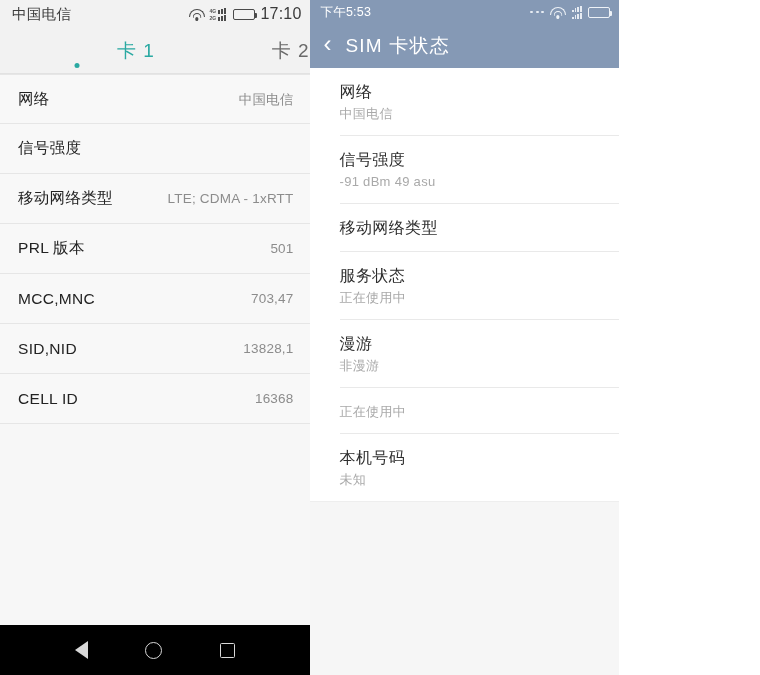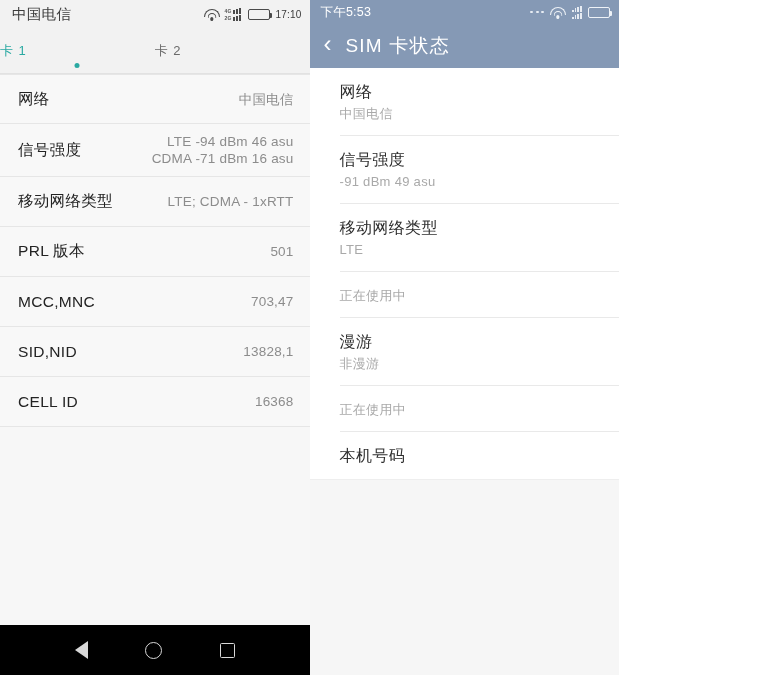--- a/index.html
+++ b/index.html
@@ -20,21 +20,21 @@
   }
   .l-statusbar {
     height:28px; flex:0 0 28px;
     background:#f2f2f2;
     display:flex; align-items:center;
     padding:0 8px 0 12px;
     color:#3a3a3a;
   }
   .l-carrier { font-size:14.5px; letter-spacing:.3px; color:#3c3c3c; }
   .l-sb-right { margin-left:auto; display:flex; align-items:center; gap:5px; }
-  .l-clock { font-size:10px; color:#3a3a3a; letter-spacing:.2px; }
+  .l-clock { font-size:16px; color:#3a3a3a; letter-spacing:.2px; }
 
   .wifi-ico { width:16px; height:13px; position:relative; }
   .wifi-ico i {
     position:absolute; left:50%; bottom:0; transform:translateX(-50%);
     border:1.6px solid #4a4a4a; border-bottom:none;
     border-radius:50% 50% 0 0 / 100% 100% 0 0;
   }
   .wifi-ico i.a { width:16px; height:8px; bottom:4px; }
   .wifi-ico i.b { width:9px;  height:5px; bottom:3px; }
   .wifi-ico i.c {
@@ -61,22 +61,22 @@
   }
   .batt .fill { height:100%; width:88%; background:#4a4a4a; border-radius:1px; }
 
   .tabbar {
     height:46px; flex:0 0 46px; background:#f2f2f2;
     display:flex; align-items:stretch;
     border-bottom:1px solid #e2e2e2;
   }
   .tab {
     flex:1; display:flex; flex-direction:column;
-    align-items:flex-start; justify-content:center;
-    position:relative; font-size:13px; color:#6a6a6a;
+    align-items:flex-end; justify-content:center;
+    position:relative; font-size:19px; color:#6a6a6a;
     letter-spacing:1px;
   }
   .tab.active { color:#2aa9a2; }
   .tab .dot {
     width:5px; height:5px; border-radius:50%;
     background:#2aa9a2; position:absolute; bottom:5px; left:50%;
     transform:translateX(-50%);
   }
 
   .l-list { background:#f7f7f7; }
@@ -206,22 +206,20 @@
       </div>
     </div>
 
     <div class="l-list">
       <div class="l-row">
         <span class="l-label">网络</span>
         <span class="l-value">中国电信</span>
       </div>
       <div class="l-row">
         <span class="l-label">信号强度</span>
-        <span class="l-value">LTE -94 dBm  46 asu
-CDMA -71 dBm  16 asu</span>
       </div>
       <div class="l-row">
         <span class="l-label">移动网络类型</span>
         <span class="l-value">LTE; CDMA - 1xRTT</span>
       </div>
       <div class="l-row">
         <span class="l-label">PRL 版本</span>
         <span class="l-value">501</span>
       </div>
       <div class="l-row">
@@ -289,33 +287,34 @@
       <div class="r-row">
         <div class="r-label">网络</div>
         <div class="r-sub">中国电信</div>
       </div>
       <div class="r-row">
         <div class="r-label">信号强度</div>
         <div class="r-sub">-91 dBm 49 asu</div>
       </div>
       <div class="r-row">
         <div class="r-label">移动网络类型</div>
-        <div class="r-sub">LTE</div>
-      </div>
-      <div class="r-row">
+      </div>
+      <div class="r-row">
+        <div class="r-label">服务状态</div>
         <div class="r-sub">正在使用中</div>
       </div>
       <div class="r-row">
         <div class="r-label">漫游</div>
         <div class="r-sub">非漫游</div>
       </div>
       <div class="r-row">
         <div class="r-sub">正在使用中</div>
       </div>
       <div class="r-row">
         <div class="r-label">本机号码</div>
+        <div class="r-sub">未知</div>
       </div>
     </div>
 
     <div class="r-filler"></div>
   </div>
 
 </div>
 
 </body></html>

